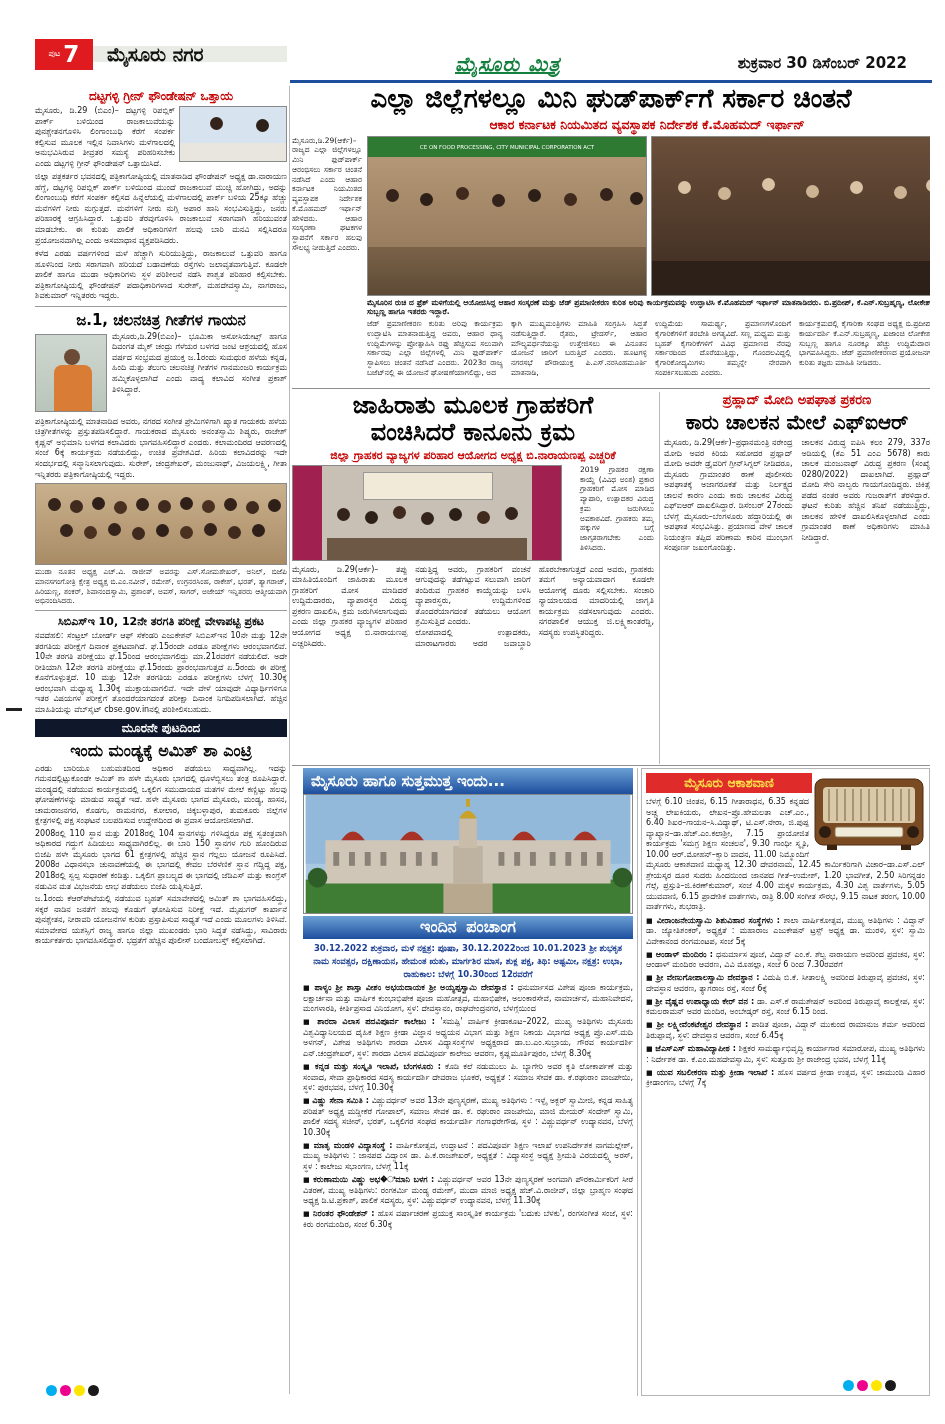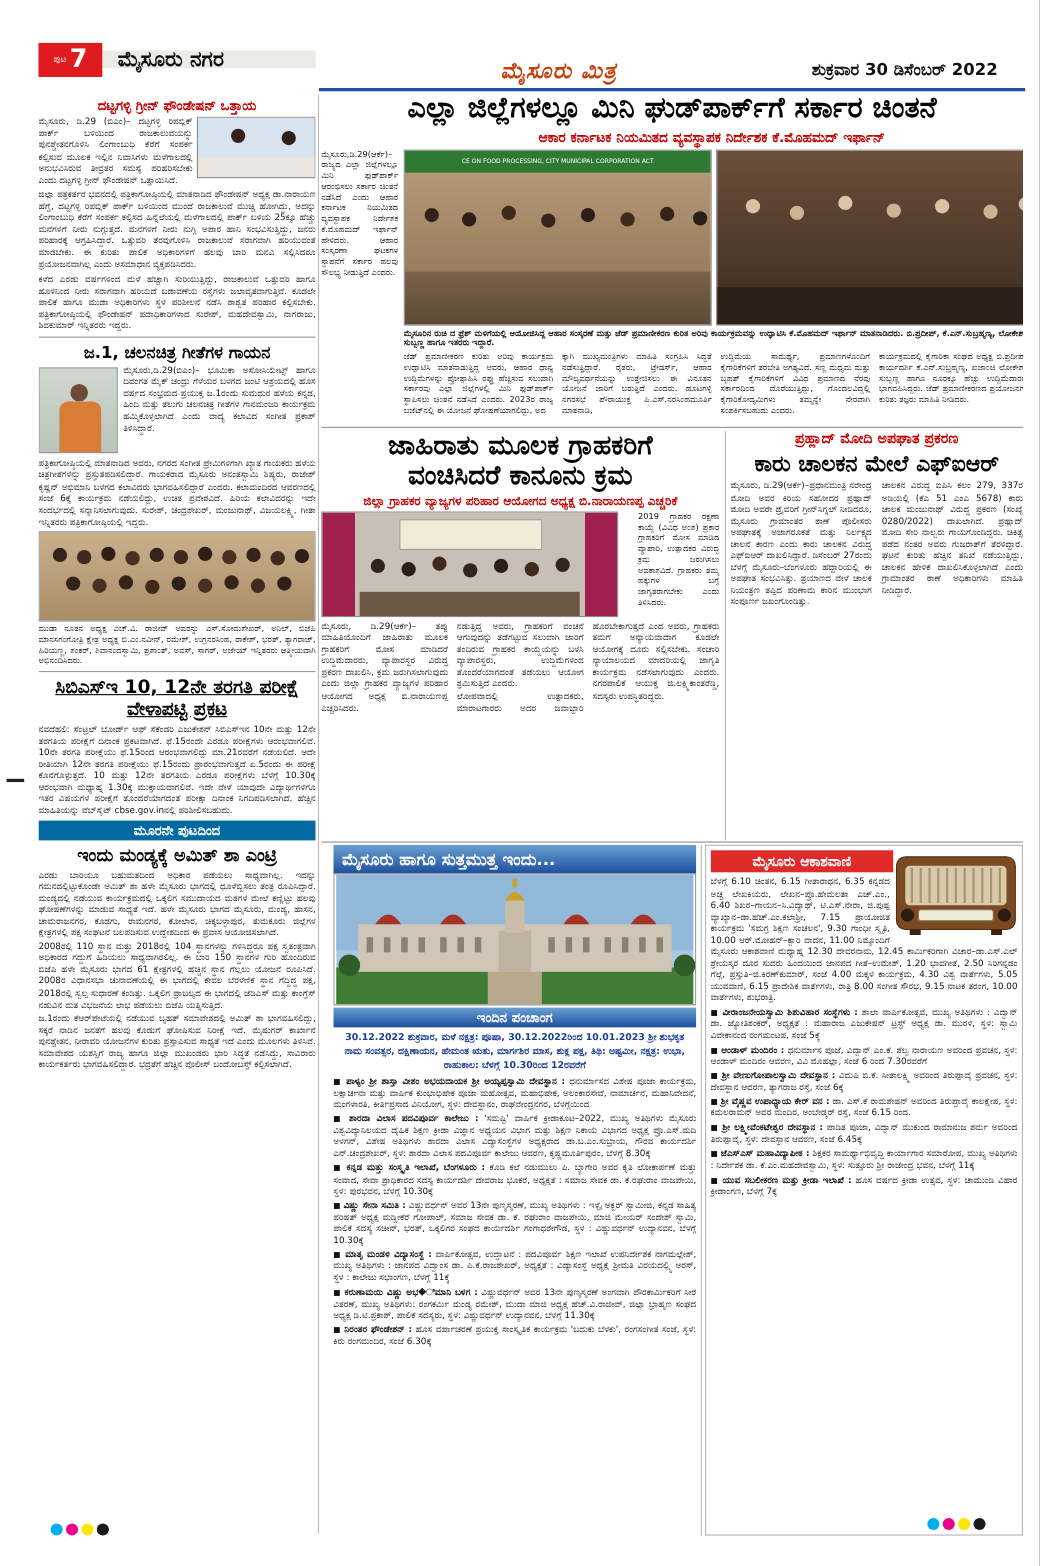--- a/index.html
+++ b/index.html
@@ -4,21 +4,21 @@
 <style>
   html,body{margin:0;padding:0;background:#9a9a9a;}
   .page{position:relative;width:945px;height:1424px;background:#fff;margin:0 auto;
         font-family:"DejaVu Sans","Liberation Sans",sans-serif;color:#111;overflow:hidden;}
   
   .hdr-strip{position:absolute;left:35px;top:46px;width:252px;height:16px;background:#e9ece4;display:flex;align-items:center;}
   .pgbox{width:58px;height:31px;background:#e01b1f;color:#fff;display:flex;align-items:center;justify-content:center;gap:3px;}
   .pgbox .lbl{font-size:8px;}
   .pgbox .num{font-size:23px;font-weight:bold;line-height:1;}
   .section-name{font-size:19px;font-weight:bold;margin-left:14px;color:#101010;}
-  .masthead{position:absolute;left:455px;top:52px;color:#c2410c;font-weight:bold;font-style:italic;font-size:20px;letter-spacing:1px;}
+  .masthead{position:absolute;left:455px;top:52px;color:#15803d;font-weight:bold;font-style:italic;font-size:20px;letter-spacing:1px;text-decoration:underline;}
   .issue-date{position:absolute;right:38px;top:54px;font-size:15px;font-weight:bold;}
   .blue-rule{position:absolute;left:290px;top:80px;width:642px;height:3px;background:#1d4f9e;}
   
   .t8{font-size:8px;line-height:1.32;text-align:justify;}
   .t75{font-size:7.5px;line-height:1.3;text-align:justify;}
   .red-kick{color:#c40000;font-weight:bold;text-align:center;}
   .hl{font-weight:bold;text-align:center;color:#050505;}
   .divider{border:0;border-top:1px solid #9a9a9a;margin:4px 0;}
   
   #leftcol{position:absolute;left:35px;top:86px;width:252px;height:1306px;overflow:hidden;}
@@ -30,21 +30,21 @@
   .vline{position:absolute;width:1px;background:#b8b8b8;}
   .hline{position:absolute;height:1px;background:#8f8f8f;}
   
   .ph{position:relative;overflow:hidden;border:1px solid #8a8a8a;background:#b99d7b;}
   .heads{position:absolute;width:13px;height:13px;border-radius:50%;background:#33231a;}
   .strip-green{position:absolute;left:0;top:0;right:0;height:20px;background:#2f7a33;color:#fff;
       font-size:5.5px;line-height:20px;text-align:center;white-space:nowrap;overflow:hidden;}
   .table-white{position:absolute;left:0;right:0;bottom:0;height:18px;background:#e9e6df;}
   
   .banner-blue{background:linear-gradient(#6ba0d4,#1d4f9e);color:#fff;font-weight:bold;}
-  .banner-red{background:#e02b2b;color:#ffffff;font-weight:bold;}
+  .banner-red{background:#e02b2b;color:#fde047;font-weight:bold;}
   
   .li{margin:2.5px 0;font-size:8px;line-height:1.32;text-align:justify;}
   .li::before{content:"■ ";font-size:7px;}
   .li b{font-weight:bold;}
   
   .pan-txt{color:#1b3f93;font-weight:bold;font-size:8.5px;line-height:1.5;text-align:center;margin:3px 2px;}
   
   .regdots span{display:inline-block;width:11px;height:11px;border-radius:50%;margin-right:3px;}
   .fold-dash{position:absolute;left:6px;top:708px;width:16px;height:3px;background:#222;}
 </style>
@@ -94,24 +94,24 @@
     </div>
     <p class="t8" style="margin:3px 0;">ಪತ್ರಿಕಾಗೋಷ್ಠಿಯಲ್ಲಿ ಮಾತನಾಡಿದ ಅವರು, ನಗರದ ಸಂಗೀತ ಪ್ರೇಮಿಗಳಿಗಾಗಿ ಖ್ಯಾತ ಗಾಯಕರು ಹಳೆಯ ಚಿತ್ರಗೀತೆಗಳನ್ನು ಪ್ರಸ್ತುತಪಡಿಸಲಿದ್ದಾರೆ. ಗಾಯಕರಾದ ಮೈಸೂರು ಅನಂತಸ್ವಾಮಿ ಶಿಷ್ಯರು, ರಾಜೇಶ್ ಕೃಷ್ಣನ್ ಅಭಿಮಾನಿ ಬಳಗದ ಕಲಾವಿದರು ಭಾಗವಹಿಸಲಿದ್ದಾರೆ ಎಂದರು. ಕಲಾಮಂದಿರದ ಆವರಣದಲ್ಲಿ ಸಂಜೆ 6ಕ್ಕೆ ಕಾರ್ಯಕ್ರಮ ನಡೆಯಲಿದ್ದು, ಉಚಿತ ಪ್ರವೇಶವಿದೆ. ಹಿರಿಯ ಕಲಾವಿದರನ್ನು ಇದೇ ಸಂದರ್ಭದಲ್ಲಿ ಸನ್ಮಾನಿಸಲಾಗುವುದು. ಸುರೇಶ್, ಚಂದ್ರಶೇಖರ್, ಮಂಜುನಾಥ್, ವಿಜಯಲಕ್ಷ್ಮಿ, ಗೀತಾ ಇನ್ನಿತರರು ಪತ್ರಿಕಾಗೋಷ್ಠಿಯಲ್ಲಿ ಇದ್ದರು.</p>
 
     <div class="ph" style="width:100%;height:82px;background:linear-gradient(#c9b08c,#a98c66);margin-top:2px;box-sizing:border-box;">
       <div class="heads" style="left:12px;top:14px;box-shadow:22px 2px 0 #40291d,44px -1px 0 #2e2018,66px 3px 0 #4a3020,88px 0 0 #33231a,110px 2px 0 #40291d,132px -1px 0 #2e2018,154px 2px 0 #4a3020,176px 0 0 #33231a,198px 3px 0 #40291d,220px 1px 0 #2e2018;"></div>
       <div class="heads" style="left:24px;top:40px;box-shadow:24px 2px 0 #4a3020,48px -1px 0 #33231a,72px 3px 0 #40291d,96px 0 0 #2e2018,120px 2px 0 #4a3020,144px -1px 0 #33231a,168px 2px 0 #40291d,192px 0 0 #2e2018;"></div>
     </div>
     <p class="t75" style="margin:2px 0 4px 0;">ಮುಡಾ ನೂತನ ಅಧ್ಯಕ್ಷ ಎಚ್.ವಿ. ರಾಜೀವ್ ಅವರನ್ನು ಎಸ್.ಸೋಮಶೇಖರ್, ಅನಿಲ್, ಬಿಜೆಪಿ ಮಾನಸಗಂಗೋತ್ರಿ ಕ್ಷೇತ್ರ ಅಧ್ಯಕ್ಷ ಬಿ.ಎಂ.ನವೀನ್, ರಮೇಶ್, ಉಗ್ರನರಸಿಂಹ, ರಾಕೇಶ್, ಭರತ್, ತ್ಯಾಗರಾಜ್, ಹಿರಿಯಣ್ಣ, ಶಂಕರ್, ಶಿವಾನಂದಸ್ವಾಮಿ, ಪ್ರಶಾಂತ್, ಅವಸ್, ಸಾಗರ್, ಅಜೇಯ್ ಇನ್ನಿತರರು ಆತ್ಮೀಯವಾಗಿ ಅಭಿನಂದಿಸಿದರು.</p>
 
     <hr class="divider">
-    <div class="hl" style="font-size:17px;text-decoration:underline;">ಸಿಬಿಎಸ್‌ಇ 10, 12ನೇ ತರಗತಿ ಪರೀಕ್ಷೆ ವೇಳಾಪಟ್ಟಿ ಪ್ರಕಟ</div>
+    <div class="hl" style="font-size:11px;">ಸಿಬಿಎಸ್‌ಇ 10, 12ನೇ ತರಗತಿ ಪರೀಕ್ಷೆ ವೇಳಾಪಟ್ಟಿ ಪ್ರಕಟ</div>
     <p class="t8" style="margin:3px 0;">ನವದೆಹಲಿ: ಸೆಂಟ್ರಲ್ ಬೋರ್ಡ್ ಆಫ್ ಸೆಕೆಂಡರಿ ಎಜುಕೇಶನ್ ಸಿಬಿಎಸ್‌ಇನ 10ನೇ ಮತ್ತು 12ನೇ ತರಗತಿಯ ಪರೀಕ್ಷೆಗೆ ದಿನಾಂಕ ಪ್ರಕಟವಾಗಿದೆ. ಫೆ.15ರಂದೇ ಎರಡೂ ಪರೀಕ್ಷೆಗಳು ಆರಂಭವಾಗಲಿವೆ. 10ನೇ ತರಗತಿ ಪರೀಕ್ಷೆಯು ಫೆ.15ರಿಂದ ಆರಂಭವಾಗಲಿದ್ದು ಮಾ.21ರವರೆಗೆ ನಡೆಯಲಿದೆ. ಅದೇ ರೀತಿಯಾಗಿ 12ನೇ ತರಗತಿ ಪರೀಕ್ಷೆಯು ಫೆ.15ರಂದು ಪ್ರಾರಂಭವಾಗುತ್ತದೆ ಏ.5ರಂದು ಈ ಪರೀಕ್ಷೆ ಕೊನೆಗೊಳ್ಳುತ್ತದೆ. 10 ಮತ್ತು 12ನೇ ತರಗತಿಯ ಎರಡೂ ಪರೀಕ್ಷೆಗಳು ಬೆಳಗ್ಗೆ 10.30ಕ್ಕೆ ಆರಂಭವಾಗಿ ಮಧ್ಯಾಹ್ನ 1.30ಕ್ಕೆ ಮುಕ್ತಾಯವಾಗಲಿವೆ. ಇದೇ ವೇಳೆ ಯಾವುದೇ ವಿದ್ಯಾರ್ಥಿಗಳಿಗೂ ಇತರ ವಿಷಯಗಳ ಪರೀಕ್ಷೆಗೆ ತೊಂದರೆಯಾಗದಂತೆ ಪರೀಕ್ಷಾ ದಿನಾಂಕ ನಿಗದಿಪಡಿಸಲಾಗಿದೆ. ಹೆಚ್ಚಿನ ಮಾಹಿತಿಯನ್ನು ವೆಬ್‌ಸೈಟ್ cbse.gov.inನಲ್ಲಿ ಪರಿಶೀಲಿಸಬಹುದು.</p>
 
-    <div class="banner-blue" style="text-align:center;font-size:12px;padding:2px 0;margin-top:3px;background:#0369a1;">ಮೂರನೇ ಪುಟದಿಂದ</div>
+    <div class="banner-blue" style="text-align:center;font-size:12px;padding:2px 0;margin-top:3px;background:#0f172a;">ಮೂರನೇ ಪುಟದಿಂದ</div>
     <div class="hl" style="font-size:16px;margin:4px 0;">ಇಂದು ಮಂಡ್ಯಕ್ಕೆ ಅಮಿತ್ ಶಾ ಎಂಟ್ರಿ</div>
     <p class="t8" style="margin:2px 0;">ಎರಡು ಬಾರಿಯೂ ಬಹುಮತದಿಂದ ಅಧಿಕಾರ ಪಡೆಯಲು ಸಾಧ್ಯವಾಗಿಲ್ಲ. ಇದನ್ನು ಗಮನದಲ್ಲಿಟ್ಟುಕೊಂಡೇ ಅಮಿತ್ ಶಾ ಹಳೇ ಮೈಸೂರು ಭಾಗದಲ್ಲಿ ಧೂಳೆಬ್ಬಿಸಲು ತಂತ್ರ ರೂಪಿಸಿದ್ದಾರೆ. ಮಂಡ್ಯದಲ್ಲಿ ನಡೆಯುವ ಕಾರ್ಯಕ್ರಮದಲ್ಲಿ ಒಕ್ಕಲಿಗ ಸಮುದಾಯದ ಮತಗಳ ಮೇಲೆ ಕಣ್ಣಿಟ್ಟು ಹಲವು ಘೋಷಣೆಗಳನ್ನು ಮಾಡುವ ಸಾಧ್ಯತೆ ಇದೆ. ಹಳೇ ಮೈಸೂರು ಭಾಗದ ಮೈಸೂರು, ಮಂಡ್ಯ, ಹಾಸನ, ಚಾಮರಾಜನಗರ, ಕೊಡಗು, ರಾಮನಗರ, ಕೋಲಾರ, ಚಿಕ್ಕಬಳ್ಳಾಪುರ, ತುಮಕೂರು ಜಿಲ್ಲೆಗಳ ಕ್ಷೇತ್ರಗಳಲ್ಲಿ ಪಕ್ಷ ಸಂಘಟನೆ ಬಲಪಡಿಸುವ ಉದ್ದೇಶದಿಂದ ಈ ಪ್ರವಾಸ ಆಯೋಜಿಸಲಾಗಿದೆ.</p>
     <p class="t8" style="margin:2px 0;">2008ರಲ್ಲಿ 110 ಸ್ಥಾನ ಮತ್ತು 2018ರಲ್ಲಿ 104 ಸ್ಥಾನಗಳನ್ನು ಗಳಿಸಿದ್ದರೂ ಪಕ್ಷ ಸ್ವತಂತ್ರವಾಗಿ ಅಧಿಕಾರದ ಗದ್ದುಗೆ ಹಿಡಿಯಲು ಸಾಧ್ಯವಾಗಿರಲಿಲ್ಲ. ಈ ಬಾರಿ 150 ಸ್ಥಾನಗಳ ಗುರಿ ಹೊಂದಿರುವ ಬಿಜೆಪಿ ಹಳೇ ಮೈಸೂರು ಭಾಗದ 61 ಕ್ಷೇತ್ರಗಳಲ್ಲಿ ಹೆಚ್ಚಿನ ಸ್ಥಾನ ಗೆಲ್ಲಲು ಯೋಜನೆ ರೂಪಿಸಿದೆ. 2008ರ ವಿಧಾನಸಭಾ ಚುನಾವಣೆಯಲ್ಲಿ ಈ ಭಾಗದಲ್ಲಿ ಕೇವಲ ಬೆರಳೆಣಿಕೆ ಸ್ಥಾನ ಗೆದ್ದಿದ್ದ ಪಕ್ಷ, 2018ರಲ್ಲಿ ಸ್ವಲ್ಪ ಸುಧಾರಣೆ ಕಂಡಿತ್ತು. ಒಕ್ಕಲಿಗ ಪ್ರಾಬಲ್ಯದ ಈ ಭಾಗದಲ್ಲಿ ಜೆಡಿಎಸ್ ಮತ್ತು ಕಾಂಗ್ರೆಸ್ ನಡುವಿನ ಮತ ವಿಭಜನೆಯ ಲಾಭ ಪಡೆಯಲು ಬಿಜೆಪಿ ಯತ್ನಿಸುತ್ತಿದೆ.</p>
     <p class="t8" style="margin:2px 0;">ಜ.1ರಂದು ಕೆಆರ್‌ಪೇಟೆಯಲ್ಲಿ ನಡೆಯುವ ಬೃಹತ್ ಸಮಾವೇಶದಲ್ಲಿ ಅಮಿತ್ ಶಾ ಭಾಗವಹಿಸಲಿದ್ದು, ಸಕ್ಕರೆ ನಾಡಿನ ಜನತೆಗೆ ಹಲವು ಕೊಡುಗೆ ಘೋಷಿಸುವ ನಿರೀಕ್ಷೆ ಇದೆ. ಮೈಷುಗರ್ ಕಾರ್ಖಾನೆ ಪುನಶ್ಚೇತನ, ನೀರಾವರಿ ಯೋಜನೆಗಳ ಕುರಿತು ಪ್ರಸ್ತಾಪಿಸುವ ಸಾಧ್ಯತೆ ಇದೆ ಎಂದು ಮೂಲಗಳು ತಿಳಿಸಿವೆ. ಸಮಾವೇಶದ ಯಶಸ್ಸಿಗೆ ರಾಜ್ಯ ಹಾಗೂ ಜಿಲ್ಲಾ ಮುಖಂಡರು ಭಾರಿ ಸಿದ್ಧತೆ ನಡೆಸಿದ್ದು, ಸಾವಿರಾರು ಕಾರ್ಯಕರ್ತರು ಭಾಗವಹಿಸಲಿದ್ದಾರೆ. ಭದ್ರತೆಗೆ ಹೆಚ್ಚಿನ ಪೊಲೀಸ್ ಬಂದೋಬಸ್ತ್ ಕಲ್ಪಿಸಲಾಗಿದೆ.</p>
   </div>
 
   <div id="main">
     <div class="hl" style="font-size:26px;line-height:1.1;">ಎಲ್ಲಾ ಜಿಲ್ಲೆಗಳಲ್ಲೂ ಮಿನಿ ಘುಡ್‌ಪಾರ್ಕ್‌ಗೆ ಸರ್ಕಾರ ಚಿಂತನೆ</div>
     <div class="red-kick" style="font-size:12.5px;margin:4px 0 3px 72px;">ಆಕಾರ ಕರ್ನಾಟಕ ನಿಯಮಿತದ ವ್ಯವಸ್ಥಾಪಕ ನಿರ್ದೇಶಕ ಕೆ.ಮೊಹಮದ್ ಇರ್ಫಾನ್</div>
     <div style="display:grid;grid-template-columns:70px 1fr;column-gap:5px;">
@@ -202,21 +202,21 @@
         <path d="M36 46 q12 -18 24 0 z"></path>
           <path d="M96 46 q12 -18 24 0 z"></path>
           <path d="M210 46 q12 -18 24 0 z"></path>
           <path d="M272 46 q12 -18 24 0 z"></path>
       </g>
       <g fill="#2f5d27">
         <circle cx="12" cy="84" r="10"></circle>
           <circle cx="322" cy="84" r="10"></circle>
       </g>
     </svg>
-    <div class="banner-blue" style="font-size:12px;text-align:center;padding:2px 0;margin-top:2px;">ಇಂದಿನ ಪಂಚಾಂಗ</div>
+    <div class="banner-blue" style="font-size:16px;text-align:center;padding:2px 0;margin-top:2px;font-family:Liberation Mono, monospace;">ಇಂದಿನ ಪಂಚಾಂಗ</div>
     <div class="pan-txt">30.12.2022 ಶುಕ್ರವಾರ, ಮಳೆ ನಕ್ಷತ್ರ: ಪೂಷಾ, 30.12.2022ರಿಂದ 10.01.2023 ಶ್ರೀ ಶುಭಕೃತ ನಾಮ ಸಂವತ್ಸರ, ದಕ್ಷಿಣಾಯನ, ಹೇಮಂತ ಋತು, ಮಾರ್ಗಶಿರ ಮಾಸ, ಶುಕ್ಲ ಪಕ್ಷ, ತಿಥಿ: ಅಷ್ಟಮೀ, ನಕ್ಷತ್ರ: ಉಭಾ, ರಾಹುಕಾಲ: ಬೆಳಗ್ಗೆ 10.30ರಿಂದ 12ರವರೆಗೆ</div>
     <div>
       <p class="li"><b>ಪಾಳ್ಯಂ ಶ್ರೀ ಶಾಸ್ತಾ ವೀಶಂ ಅಭಯದಾಯಕ ಶ್ರೀ ಅಯ್ಯಪ್ಪಸ್ವಾಮಿ ದೇವಸ್ಥಾನ :</b> <span>ಧನುರ್ಮಾಸದ ವಿಶೇಷ ಪೂಜಾ ಕಾರ್ಯಕ್ರಮ, ಲಕ್ಷಾರ್ಚನಾ ಮತ್ತು ವಾರ್ಷಿಕ ಕುಂಭಾಭಿಷೇಕ ಪೂಜಾ ಮಹೋತ್ಸವ, ಮಹಾಭಿಷೇಕ, ಅಲಂಕಾರಸೇವೆ, ನಾಮಾರ್ಚನೆ, ಮಹಾನಿವೇದನೆ, ಮಂಗಳಾರತಿ, ಕೀರ್ತಿಪ್ರಸಾದ ವಿನಿಯೋಗ, ಸ್ಥಳ: ದೇವಸ್ಥಾನಂ, ರಾಘವೇಂದ್ರನಗರ, ಬೆಳಗ್ಗೆಯಿಂದ</span></p>
       <p class="li"><b>ಶಾರದಾ ವಿಲಾಸ ಪದವಿಪೂರ್ವ ಕಾಲೇಜು :</b> <span>'ಸಮಷ್ಟಿ' ವಾರ್ಷಿಕ ಕ್ರೀಡಾಕೂಟ–2022, ಮುಖ್ಯ ಅತಿಥಿಗಳು ಮೈಸೂರು ವಿಶ್ವವಿದ್ಯಾನಿಲಯದ ದೈಹಿಕ ಶಿಕ್ಷಣ ಕ್ರೀಡಾ ವಿಜ್ಞಾನ ಅಧ್ಯಯನ ವಿಭಾಗ ಮತ್ತು ಶಿಕ್ಷಣ ನಿಕಾಯ ವಿಭಾಗದ ಅಧ್ಯಕ್ಷ ಪ್ರೊ.ಎಸ್.ಮದಿ ಅಳಗನ್, ವಿಶೇಷ ಅತಿಥಿಗಳು ಶಾರದಾ ವಿಲಾಸ ವಿದ್ಯಾಸಂಸ್ಥೆಗಳ ಅಧ್ಯಕ್ಷರಾದ ಡಾ.ಬ.ಎಂ.ಸುಬ್ರಾಯ, ಗೌರವ ಕಾರ್ಯದರ್ಶಿ ಎನ್.ಚಂದ್ರಶೇಖರ್, ಸ್ಥಳ: ಶಾರದಾ ವಿಲಾಸ ಪದವಿಪೂರ್ವ ಕಾಲೇಜು ಆವರಣ, ಕೃಷ್ಣಮೂರ್ತಿಪುರಂ, ಬೆಳಗ್ಗೆ 8.30ಕ್ಕೆ</span></p>
       <p class="li"><b>ಕನ್ನಡ ಮತ್ತು ಸಂಸ್ಕೃತಿ ಇಲಾಖೆ, ಬೆಂಗಳೂರು :</b> <span>ಕೊಡಿ ಕಲೆ ನಡುಮುಲು ಪಿ. ಬ್ಯಾಗೇರಿ ಅವರ ಕೃತಿ ಲೋಕಾರ್ಪಣೆ ಮತ್ತು ಸಂವಾದ, ಸೇವಾ ಪ್ರಾಧಿಕಾರದ ಸದಸ್ಯ ಕಾರ್ಯದರ್ಶಿ ದೇವರಾಜ ಭೂಕರೆ, ಅಧ್ಯಕ್ಷತೆ : ಸಮಾಜ ಸೇವಕ ಡಾ. ಕೆ.ರಘುರಾಂ ವಾಜಪೇಯಿ, ಸ್ಥಳ: ಪುರಭವನ, ಬೆಳಗ್ಗೆ 10.30ಕ್ಕೆ</span></p>
       <p class="li"><b>ವಿಷ್ಣು ಸೇನಾ ಸಮಿತಿ :</b> <span>ವಿಷ್ಣುವರ್ಧನ್ ಅವರ 13ನೇ ಪುಣ್ಯಸ್ಮರಣೆ, ಮುಖ್ಯ ಅತಿಥಿಗಳು : ಇಳ್ಳೈ ಅಕ್ಬರ್ ಸ್ವಾಮೀಜಿ, ಕನ್ನಡ ಸಾಹಿತ್ಯ ಪರಿಷತ್ ಅಧ್ಯಕ್ಷ ಮಡ್ಡೀಕೆರೆ ಗೋಪಾಲ್, ಸಮಾಜ ಸೇವಕ ಡಾ. ಕೆ. ರಘುರಾಂ ವಾಜಪೇಯಿ, ಮಾಜಿ ಮೇಯರ್ ಸಂದೇಶ್ ಸ್ವಾಮಿ, ಪಾಲಿಕೆ ಸದಸ್ಯ ಸಚೀನ್, ಭರತ್, ಒಕ್ಕಲಿಗರ ಸಂಘದ ಕಾರ್ಯದರ್ಶಿ ಗಂಗಾಧರೇಗೌಡ, ಸ್ಥಳ : ವಿಷ್ಣುವರ್ಧನ್ ಉದ್ಯಾನವನ, ಬೆಳಗ್ಗೆ 10.30ಕ್ಕೆ</span></p>
       <p class="li"><b>ಮಾತೃ ಮಂಡಳಿ ವಿದ್ಯಾಸಂಸ್ಥೆ :</b> <span>ವಾರ್ಷಿಕೋತ್ಸವ, ಉದ್ಘಾಟನೆ : ಪದವಿಪೂರ್ವ ಶಿಕ್ಷಣ ಇಲಾಖೆ ಉಪನಿರ್ದೇಶಕ ನಾಗಮಲ್ಲೇಶ್, ಮುಖ್ಯ ಅತಿಥಿಗಳು : ಜಾನಪದ ವಿದ್ವಾಂಸ ಡಾ. ಪಿ.ಕೆ.ರಾಜಶೇಖರ್, ಅಧ್ಯಕ್ಷತೆ : ವಿದ್ಯಾಸಂಸ್ಥೆ ಅಧ್ಯಕ್ಷೆ ಶ್ರೀಮತಿ ವಿರಯದಲ್ಷ್ಮಿ ಅರಸ್, ಸ್ಥಳ : ಕಾಲೇಜು ಸಭಾಂಗಣ, ಬೆಳಗ್ಗೆ 11ಕ್ಕೆ</span></p>
       <p class="li"><b>ಕರುಣಾಮಯಿ ವಿಷ್ಣು ಅಭ�ಿಮಾನಿ ಬಳಗ :</b> <span>ವಿಷ್ಣುವರ್ಧನ್ ಅವರ 13ನೇ ಪುಣ್ಯಸ್ಮರಣೆ ಅಂಗವಾಗಿ ಪೌರಕಾರ್ಮಿಕರಿಗೆ ಸೀರೆ ವಿತರಣೆ, ಮುಖ್ಯ ಅತಿಥಿಗಳು: ರಂಗಕರ್ಮಿ ಮಂಡ್ಯ ರಮೇಶ್, ಮುದಾ ಮಾಜಿ ಅಧ್ಯಕ್ಷ ಹೆಚ್.ವಿ.ರಾಜೀವ್, ಜಿಲ್ಲಾ ಬ್ರಾಹ್ಮಣ ಸಂಘದ ಅಧ್ಯಕ್ಷ ಡಿ.ಟಿ.ಪ್ರಕಾಶ್, ಪಾಲಿಕೆ ಸದಸ್ಯರು, ಸ್ಥಳ: ವಿಷ್ಣುವರ್ಧನ್ ಉದ್ಯಾನವನ, ಬೆಳಗ್ಗೆ 11.30ಕ್ಕೆ</span></p>
       <p class="li"><b>ನಿರಂತರ ಫೌಂಡೇಶನ್ :</b> <span>ಹೊಸ ವರ್ಷಾಚರಣೆ ಪ್ರಯುಕ್ತ ಸಾಂಸ್ಕೃತಿಕ ಕಾರ್ಯಕ್ರಮ 'ಬದುಕು ಬೆಳಕು', ರಂಗಸಂಗೀತ ಸಂಜೆ, ಸ್ಥಳ: ಕಿರು ರಂಗಮಂದಿರ, ಸಂಜೆ 6.30ಕ್ಕೆ</span></p>
     </div>

